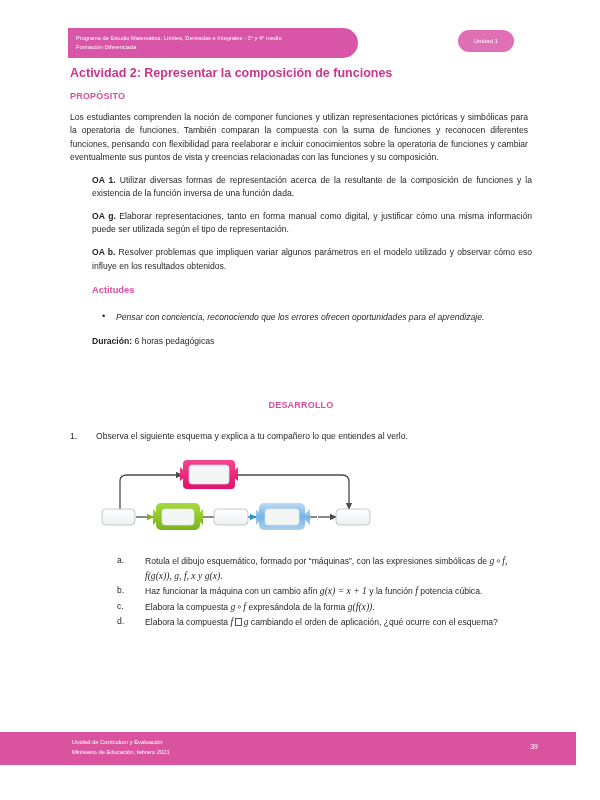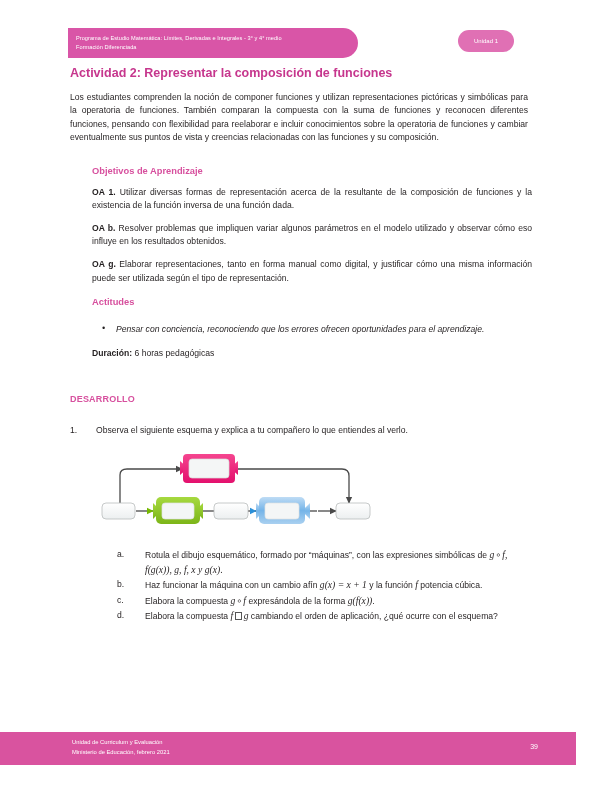--- a/index.html
+++ b/index.html
@@ -114,21 +114,22 @@
     line-height: 13.6px;
     margin: 0 0 0 22px;
   }
   .duracion b { font-weight: bold; }
 
   .h-desarrollo {
     color: #d7509e;
     font-size: 9px;
     font-weight: bold;
     letter-spacing: 0.2px;
-    margin: 34px 0 0 0;
+    margin: 52px 0 0 0;
+    text-align: center;
   }
   .h-concepto {
     color: #e0559e;
     font-size: 9.3px;
     font-weight: bold;
     margin: 23px 0 0 0;
   }
   .numbered {
     position: relative;
     color: #231f20;
@@ -210,33 +211,33 @@
   <div class="header-band">
     <div class="header-line">Programa de Estudio Matemática: Límites, Derivadas e Integrales - 3° y 4° medio</div>
     <div class="header-line">Formación Diferenciada</div>
   </div>
   <div class="unit-badge">Unidad 1</div>
 
   <div class="content">
 
     <h1 class="title">Actividad 2: Representar la composición de funciones</h1>
 
+    <div class="h-proposito">PROPÓSITO</div>
 
     <p class="body">Los estudiantes comprenden la noción de componer funciones y utilizan representaciones pictóricas y simbólicas para la operatoria de funciones. También comparan la compuesta con la suma de funciones y reconocen diferentes funciones, pensando con flexibilidad para reelaborar e incluir conocimientos sobre la operatoria de funciones y cambiar eventualmente sus puntos de vista y creencias relacionadas con las funciones y su composición.</p>
 
-    <div class="h-sub">Objetivos de Aprendizaje</div>
 
     <div class="oa">
       <b>OA 1.</b><span> Utilizar diversas formas de representación acerca de la resultante de la composición de funciones y la existencia de la función inversa de una función dada.</span>
     </div>
     <div class="oa">
+      <b>OA g.</b><span> Elaborar representaciones, tanto en forma manual como digital, y justificar cómo una misma información puede ser utilizada según el tipo de representación.</span>
+    </div>
+    <div class="oa">
       <b>OA b.</b><span> Resolver problemas que impliquen variar algunos parámetros en el modelo utilizado y observar cómo eso influye en los resultados obtenidos.</span>
-    </div>
-    <div class="oa">
-      <b>OA g.</b><span> Elaborar representaciones, tanto en forma manual como digital, y justificar cómo una misma información puede ser utilizada según el tipo de representación.</span>
     </div>
 
     <div class="h-sub tight">Actitudes</div>
 
     <ul class="actitudes">
       <li>Pensar con conciencia, reconociendo que los errores ofrecen oportunidades para el aprendizaje.</li>
     </ul>
 
     <div class="duracion">
       <b>Duración:</b><span> 6 horas pedagógicas</span>

